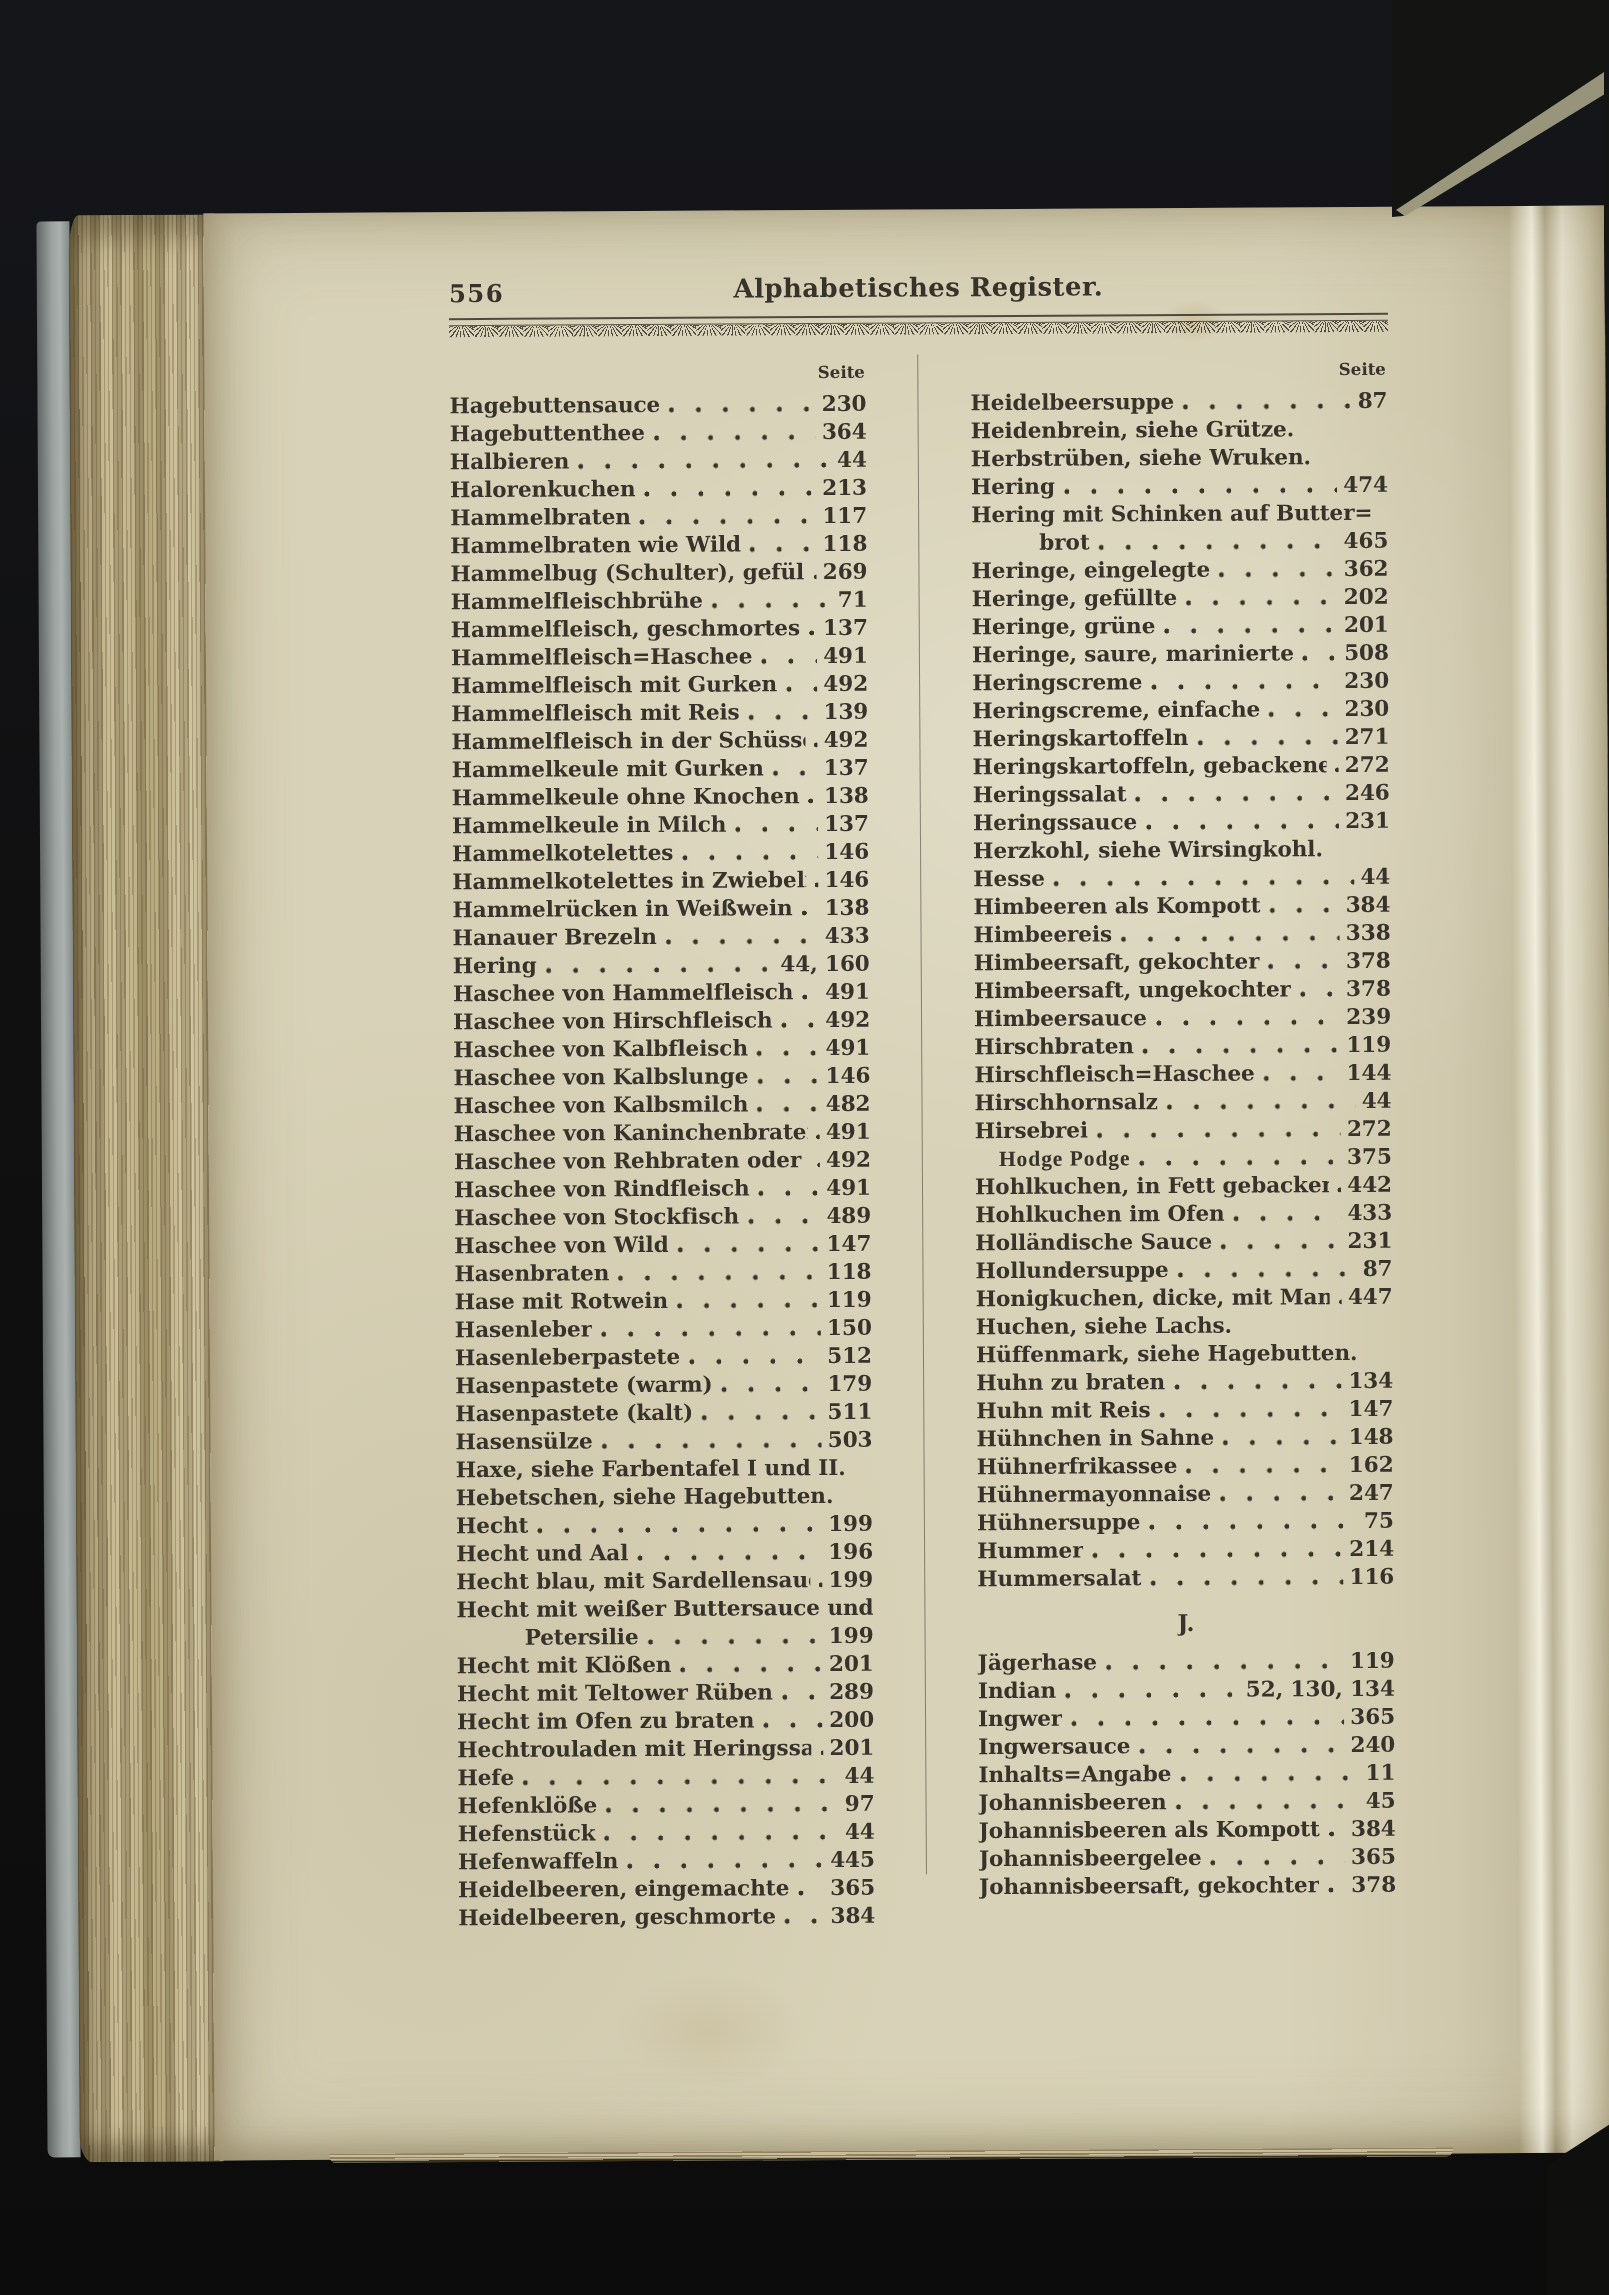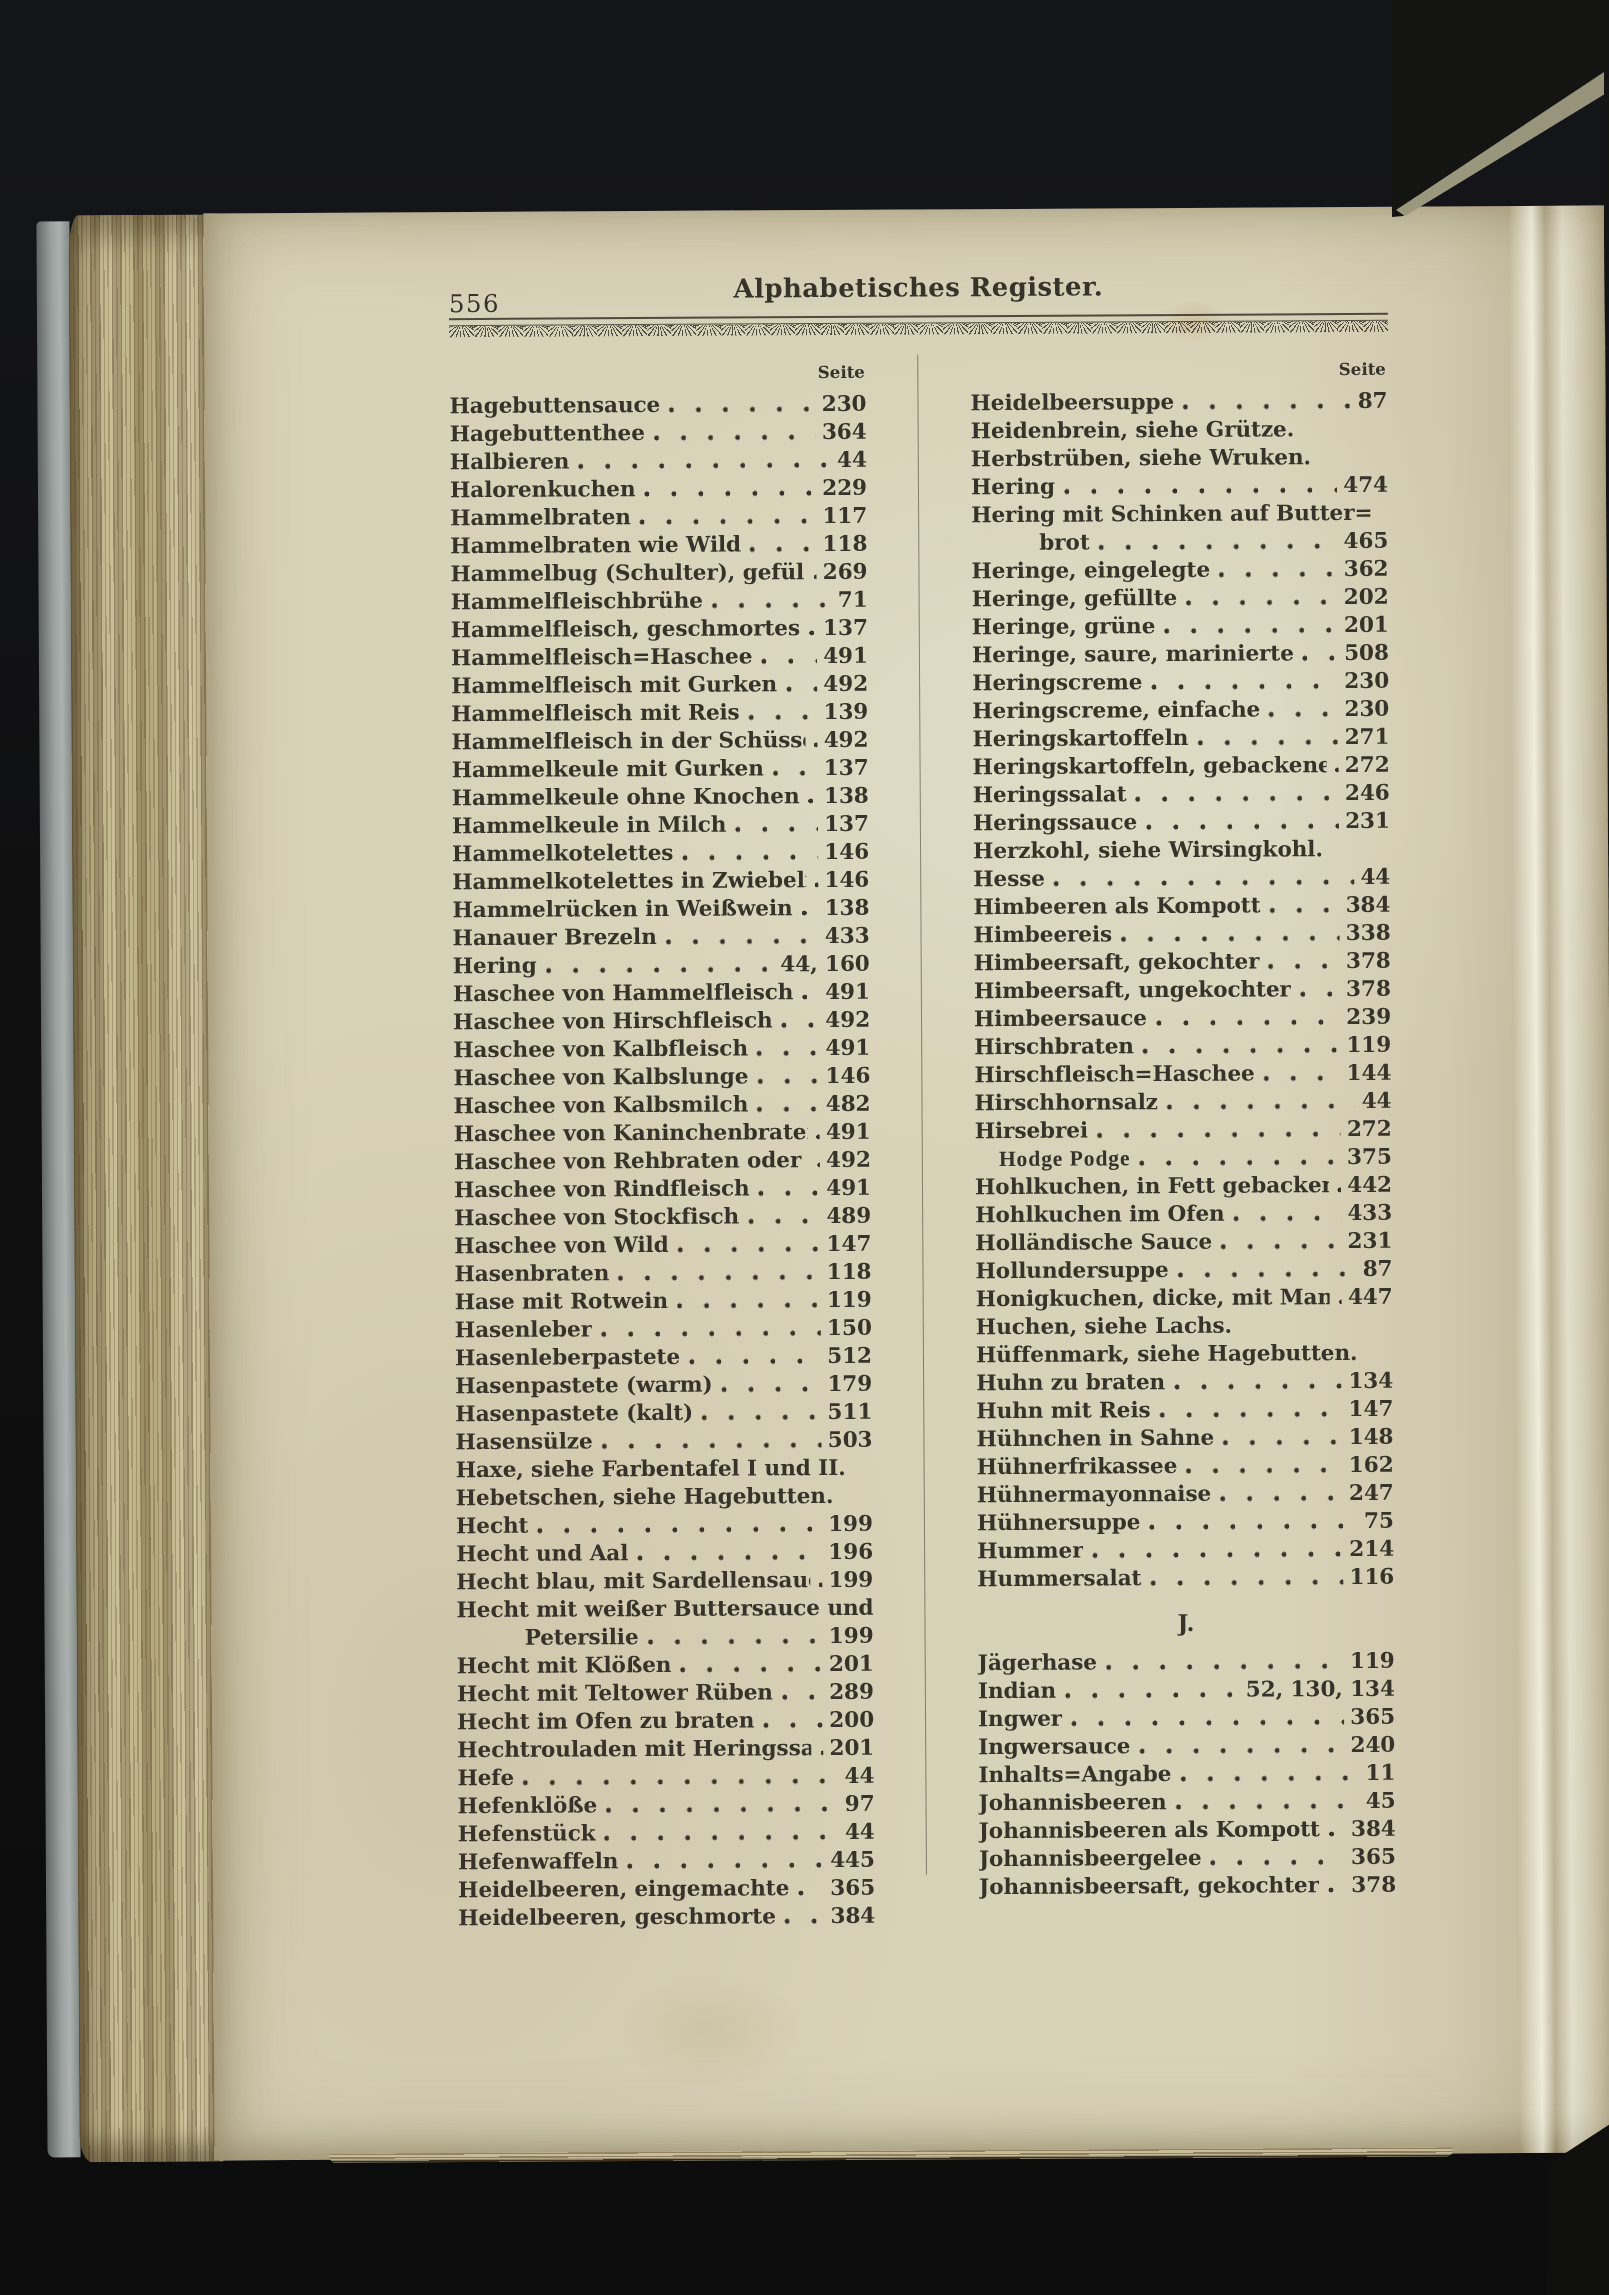--- a/index.html
+++ b/index.html
@@ -46,21 +46,21 @@
         clip-path:polygon(1405px 216px, 1610px 91px, 1610px 68px, 1396px 210px);
         background:linear-gradient(90deg,#8d8a6d,#a8a488 60%,#97937a);}
   .right-sliver{position:absolute;left:1604px;top:0;width:5.8px;height:338px;
         background:linear-gradient(180deg,#141412 70%, rgba(20,20,18,0));}
   .corner-br{position:absolute;left:0;top:0;width:1610px;height:2295px;pointer-events:none;
         clip-path:polygon(1547px 2165px, 1610px 2124px, 1610px 2295px, 1547px 2295px);
         background:#0f0f0e;}
   
   .ink{color:#37332a;}
   .header-row{position:absolute;left:245px;top:63px;width:939px;height:39px;}
-  .folio{position:absolute;left:0;top:14px;font-size:24.5px;font-weight:400;letter-spacing:1.4px;}
+  .folio{position:absolute;left:0;top:4px;font-size:24.5px;font-weight:700;letter-spacing:1.4px;}
   .running-title{position:absolute;left:0;top:0;width:100%;text-align:center;
         font-size:26px;font-weight:700;letter-spacing:0.4px;}
   .rule-double{position:absolute;left:245px;top:106px;width:939px;height:5px;
         border-top:2.2px solid rgba(55,51,42,.85);border-bottom:0.7px solid rgba(55,51,42,.8);}
   .fleurons{position:absolute;left:245px;top:114px;width:939px;height:11.5px;display:flex;}
   .fleuron{flex:1 1 auto;height:10.8px;
         background:repeating-conic-gradient(from 118deg at 50% -3.6px,
           rgba(58,54,44,.85) 0 5deg, rgba(0,0,0,0) 5deg 16deg);}
   .cols{position:absolute;left:245px;top:150px;width:939px;display:flex;}
   .col{width:417px;}
@@ -158,21 +158,21 @@
                 <span class="e-num">364</span>
               </div>
               <div class="row">
                 <span class="e-text">Halbieren</span>
                 <span class="e-dots"></span>
                 <span class="e-num">44</span>
               </div>
               <div class="row">
                 <span class="e-text">Halorenkuchen</span>
                 <span class="e-dots"></span>
-                <span class="e-num">229</span>
+                <span class="e-num">213</span>
               </div>
               <div class="row">
                 <span class="e-text">Hammelbraten</span>
                 <span class="e-dots"></span>
                 <span class="e-num">117</span>
               </div>
               <div class="row">
                 <span class="e-text">Hammelbraten wie Wild</span>
                 <span class="e-dots"></span>
                 <span class="e-num">118</span>

